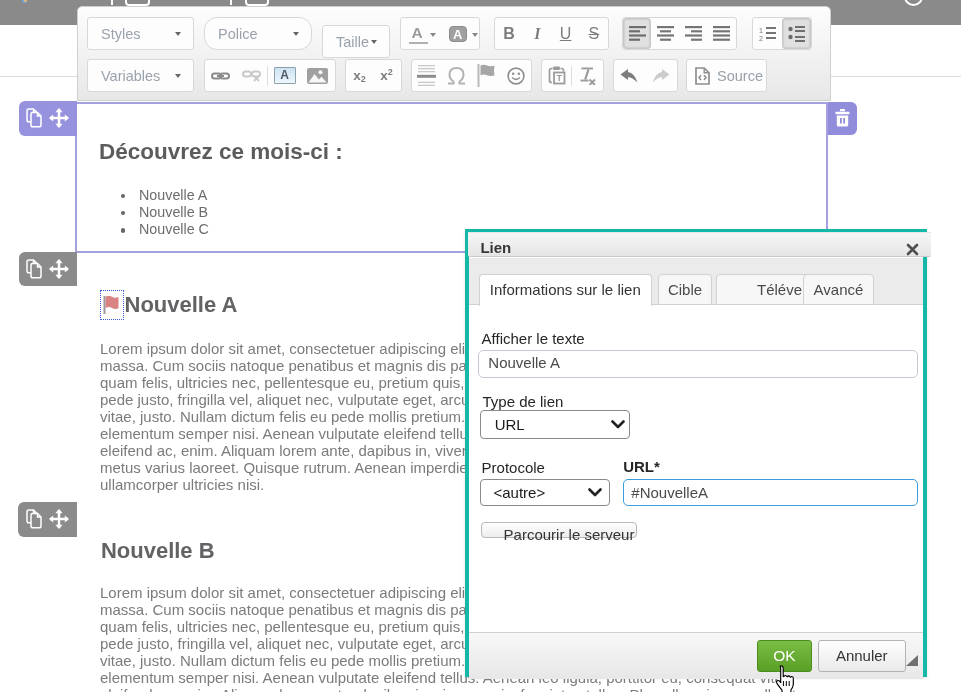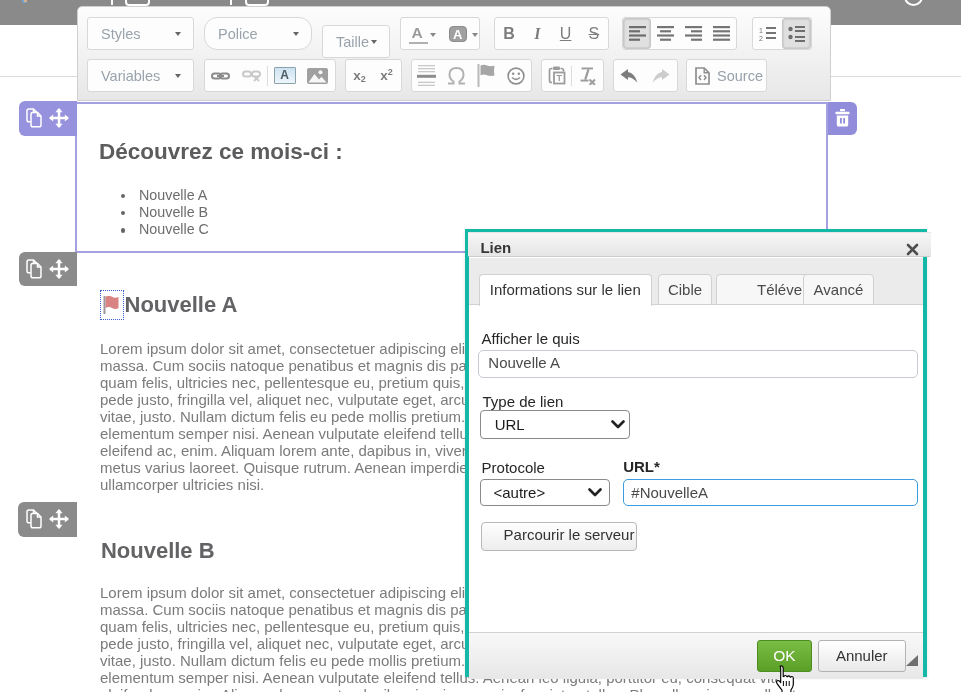--- a/index.html
+++ b/index.html
@@ -370,39 +370,39 @@
   <div class="abs" style="left:11.9px;top:7.2px;font-size:15px;font-weight:bold;color:#363636;line-height:15px;">Lien</div>
   <svg class="abs" style="left:437px;top:10px;" width="13" height="13" viewBox="0 0 13 13">
     <path d="M2 2 L11 11 M11 2 L2 11" stroke="#4f4f4f" stroke-width="2.6" stroke-linecap="round"></path>
     </svg>
   <div id="dtabs"></div>
   <div id="dtabline"></div>
   <div class="tab" style="left:189.5px;width:54px;">Cible</div>
   <div class="tab" style="left:247.5px;width:103px;padding-left:40px;">Téléverser</div>
   <div class="tab" style="left:334.5px;width:71px;">Avancé</div>
   <div class="tab active" style="left:10.2px;width:173.2px;">Informations sur le lien</div>
-  <div class="dlabel" style="left:13.1px;top:98.9px;">Afficher le quis</div>
+  <div class="dlabel" style="left:13.1px;top:98.9px;">Afficher le texte</div>
   <div class="dinput" style="left:9.3px;top:117.6px;width:440px;height:27.8px;"></div>
   <div class="dseltxt" style="left:19.8px;top:122.8px;color:#4a4a4a;">Nouvelle A</div>
   <div class="dlabel" style="left:14px;top:161.4px;">Type de lien</div>
   <div class="dinput" style="left:11.4px;top:177.7px;width:150.3px;height:29.2px;border-color:#8a8a8a;border-radius:4px;"></div>
   <div class="dseltxt" style="left:26.2px;top:184.2px;">URL</div>
   <svg class="abs" style="left:142px;top:187px;" width="14" height="9" viewBox="0 0 14 9">
     <path d="M1.5 1.5 L7 7 L12.5 1.5" stroke="#222" stroke-width="2.6" fill="none" stroke-linecap="round" stroke-linejoin="round"></path>
     </svg>
   <div class="dlabel" style="left:13.1px;top:227px;">Protocole</div>
   <div class="dlabel" style="left:154.7px;top:226.9px;font-weight:bold;">URL<span style="font-weight:bold;">*</span></div>
   <div class="dinput" style="left:11.5px;top:246px;width:130px;height:27.5px;border-color:#8a8a8a;border-radius:4px;"></div>
   <div class="dseltxt" style="left:25px;top:252.3px;">&lt;autre&gt;</div>
   <svg class="abs" style="left:119px;top:255px;" width="14" height="9" viewBox="0 0 14 9">
     <path d="M1.5 1.5 L7 7 L12.5 1.5" stroke="#222" stroke-width="2.6" fill="none" stroke-linecap="round" stroke-linejoin="round"></path>
     </svg>
   <div class="dinput" style="left:154.7px;top:246px;width:294.5px;height:27.5px;border:1.5px solid #3b9de0;"></div>
   <div class="dseltxt" style="left:162.8px;top:252.5px;color:#4a4a4a;">#NouvelleA</div>
-  <div id="pbtn" style="left:12.5px;top:289.5px;width:156px;height:29px;line-height:24px;padding-left:20px;">Parcourir le serveur</div>
+  <div id="pbtn" style="left:12.5px;top:289.5px;width:156px;height:16px;line-height:24px;padding-left:20px;">Parcourir le serveur</div>
   <div class="abs" id="dfooter" style="left:0;top:399.5px;width:100%;height:47px;background:linear-gradient(#f8f8f8,#e7e7e7);border-top:1px solid #d1d1d1;box-sizing:border-box;"></div>
   <div id="okbtn" style="left:288.7px;top:407px;width:54.5px;height:32px;line-height:30.5px;">OK</div>
   <div id="anbtn" style="left:349px;top:407px;width:88.5px;height:32px;line-height:30.5px;">Annuler</div>
   <div class="abs" style="right:4.8px;bottom:7.5px;width:0;height:0;border-left:12.5px solid transparent;border-bottom:11.2px solid #6f6f6f;"></div>
 </div>
 
 <div class="abs" id="cursor" style="left:771.5px;top:664.5px;z-index:50;">
 <svg width="23" height="30" viewBox="0 0 23 30">
       <path d="M8.1 1.2 Q9.3 0.5 10.3 1.2 Q11.2 1.9 11.2 3.2 L11.2 11.5 L11.9 11.6 Q12.1 10.5 13.3 10.5 Q14.5 10.5 14.8 11.7 L15.4 11.8 Q15.7 10.9 16.8 10.9 Q17.9 11 18.2 12.1 L18.7 12.2 Q19.1 11.4 20 11.5 Q21.3 11.7 21.3 13.3 L21.3 18.4 Q21.3 21 20.3 22.7 L18.9 25 L18.9 28.6 L10 28.6 L10 25.1 Q7.7 22.4 5.6 19.4 Q3.8 16.8 5.1 15.8 Q6.4 14.9 7.8 16.5 L8.7 17.6 L8.7 3.2 Q8.7 1.6 8.1 1.2 Z" fill="#fff" stroke="#000" stroke-width="1.15" stroke-linejoin="round"></path>
       <path d="M11.4 16 L11.4 21 M14.3 16 L14.3 21 M17.2 16 L17.2 21" stroke="#000" stroke-width="1" fill="none"></path>

